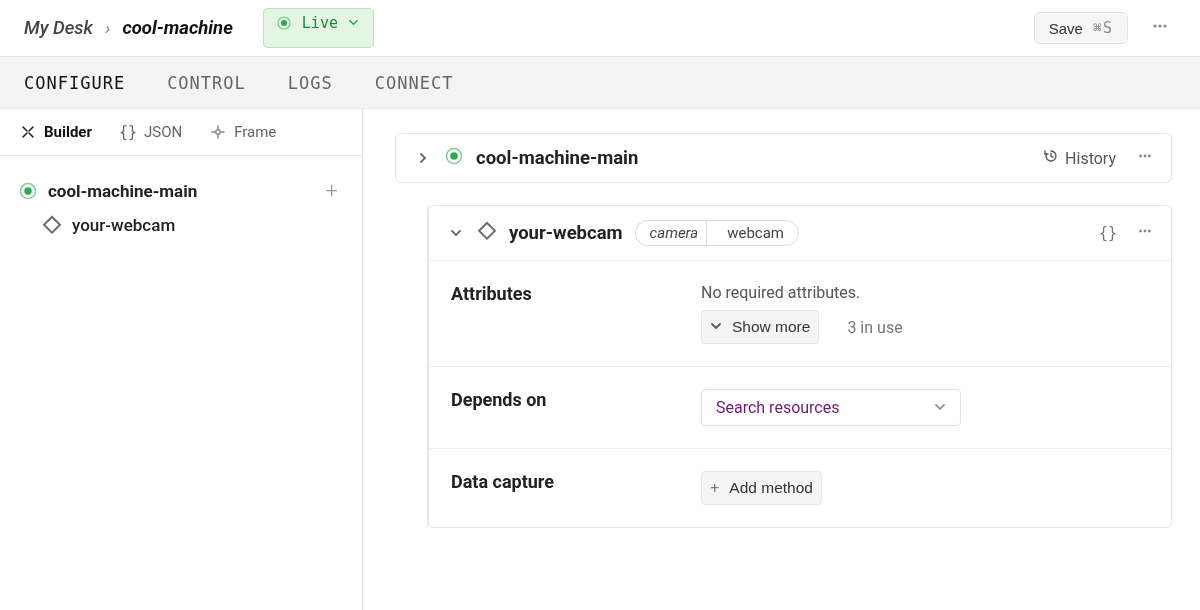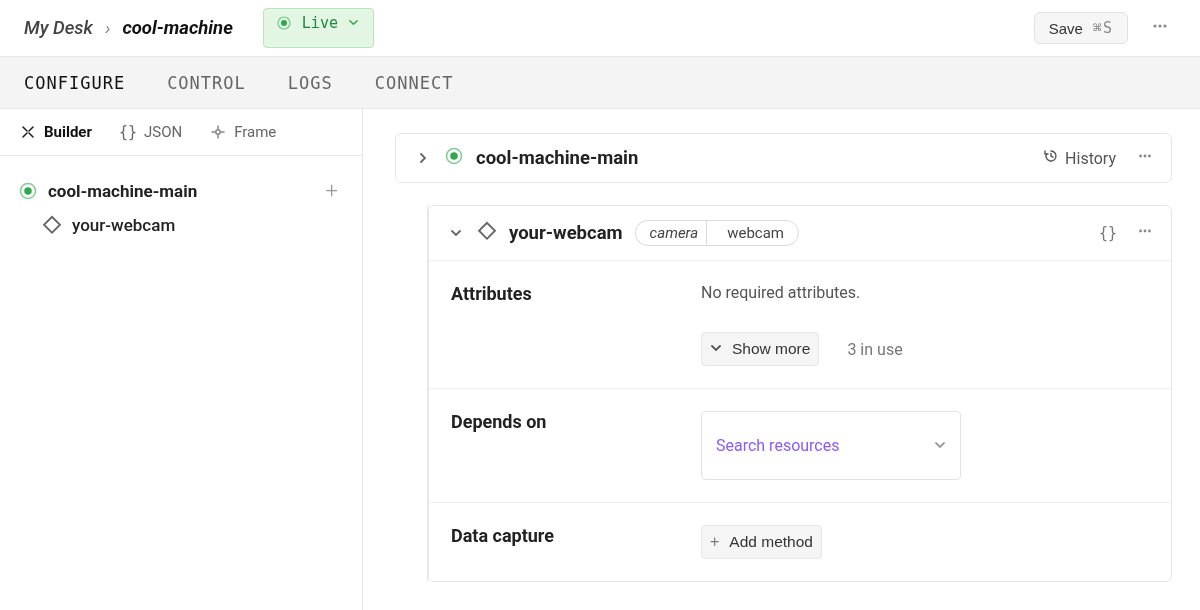--- a/index.html
+++ b/index.html
@@ -143,41 +143,41 @@
     margin-left:-10px;
     padding-left:20px;
     z-index:-0;
   }
   .sub-actions { margin-left:auto; display:flex; align-items:center; gap:20px;}
   .json-ic { font-family: ui-monospace, Menlo, Consolas, monospace; color:#777; cursor:pointer; font-size:15px;}
 
   .section { display:flex; padding: 22px 22px; border-bottom:1px solid #efefef;}
   .section:last-child{border-bottom:none;}
   .section-label { width: 250px; font-weight:700; font-size:18px;}
-  .section-body { flex:1; display:flex; flex-direction:column; gap:30px; font-size:16px; color:#444;}
+  .section-body { flex:1; display:flex; flex-direction:column; gap:8px; font-size:16px; color:#444;}
   .muted { color:#555;}
   .row-inline { display:flex; align-items:center; gap: 28px;}
   .light-btn {
     display:inline-flex; align-items:center; gap:10px;
     background:#f5f5f5;
     border:1px solid #e6e6e6;
     border-radius:4px;
     padding: 7px 8px;
     font-size:15.5px;
     color:#333;
     cursor:pointer;
   }
   .count-muted { color:#777;}
   .search-select {
     display:flex; align-items:center; justify-content:space-between;
     border:1px solid #e3e3e3;
     border-radius:4px;
-    padding: 24px 14px;
+    padding: 8px 14px;
     width: 260px;
-    color:#8b5cf6;
+    color:#701a75;
     cursor:pointer;
     font-size:16px;
   }
 
   .svg-ic { flex:none; }
 </style>
 </head>
 <body>
 
 <div class="header">

